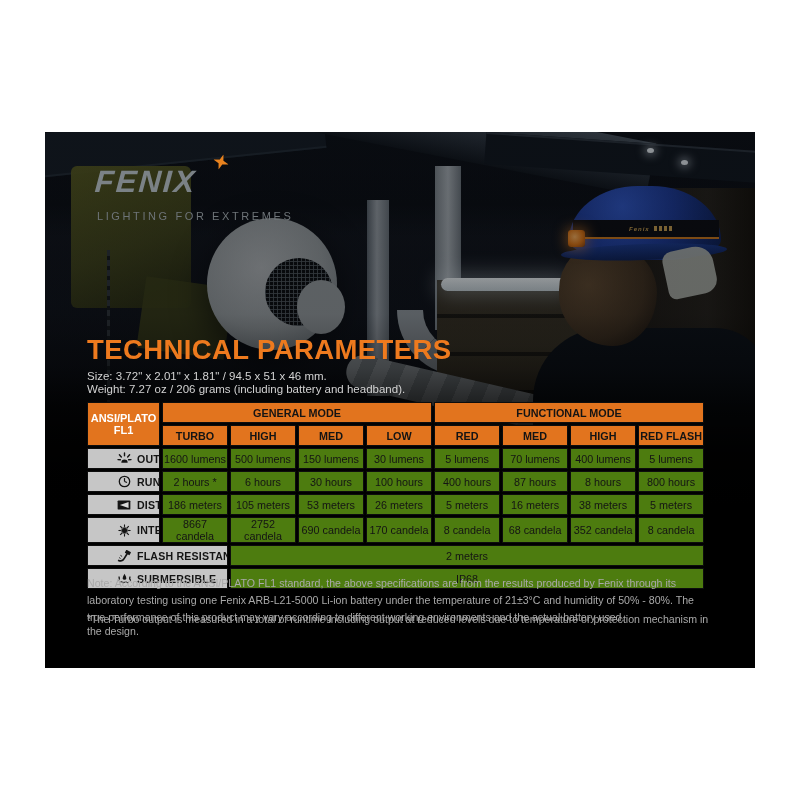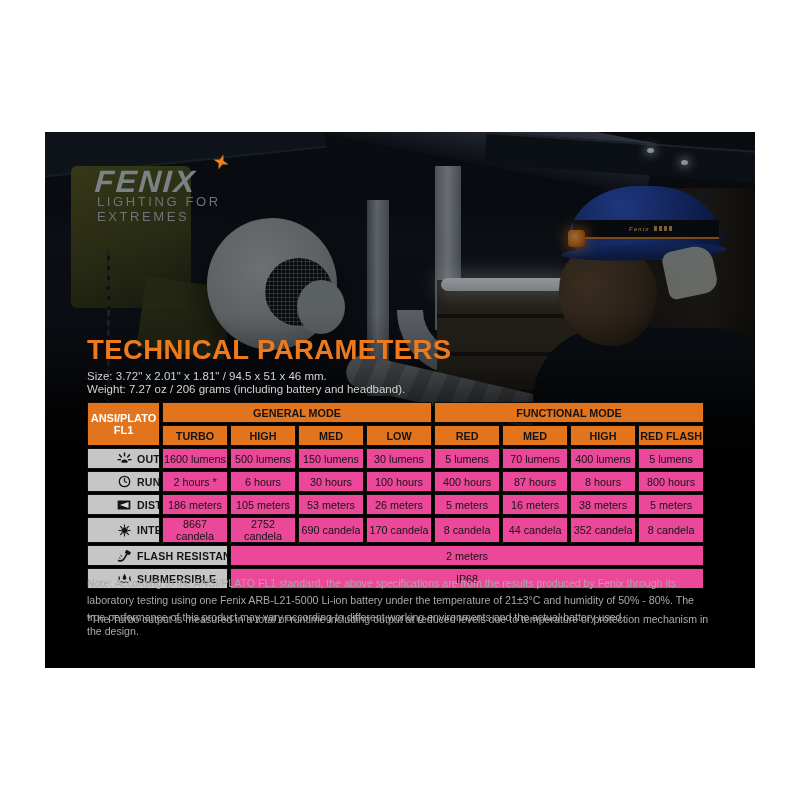--- a/index.html
+++ b/index.html
@@ -76,31 +76,31 @@
       rgba(3,4,6,.58) 44%,rgba(0,0,0,.80) 52%,
       rgba(0,0,0,.94) 60%,#000 70%);}
   .content{position:absolute;inset:0;}
   .content > *{position:absolute;}
 
   .logo{left:50px;top:30px;width:220px;height:60px;}
   .logo-star{position:absolute;left:118px;top:-8px;width:16px;height:16px;background:#e8821e;transform:rotate(18deg);
     clip-path:polygon(50% 0,62% 38%,100% 50%,62% 62%,50% 100%,38% 62%,0 50%,38% 38%);}
   .logo-text{position:absolute;left:0;top:2px;font-size:31px;font-weight:bold;font-style:italic;
     color:#7b8286;letter-spacing:2px;transform:skewX(-4deg);}
-  .logo-tag{position:absolute;left:2px;top:32px;font-size:13px;color:#6e7478;letter-spacing:2.6px;}
+  .logo-tag{position:absolute;left:2px;top:48px;font-size:11px;color:#6e7478;letter-spacing:2.6px;}
 
   .title{left:42px;top:202px;font-size:27.5px;font-weight:bold;color:#ee7a1e;letter-spacing:.4px;white-space:nowrap;}
   .dim-size{left:42px;top:238px;font-size:11.5px;color:#d2d2d2;white-space:nowrap;}
   .dim-weight{left:42px;top:251px;font-size:11.5px;color:#d2d2d2;white-space:nowrap;text-align:center;}
 
   table.spec{left:40px;top:268px;border-collapse:separate;border-spacing:2px;table-layout:fixed;width:621px;}
   table.spec th,table.spec td{height:19px;padding:0;border:1px solid #0d0d0d;overflow:hidden;}
   table.spec th{background:#e2741e;color:#141414;font-size:10.8px;font-weight:bold;text-align:center;}
   table.spec th.corner{color:#ffffff;font-size:11px;}
-  table.spec td.val{background:#ec4899;color:#141414;font-size:10.8px;text-align:center;}
+  table.spec td.val{background:#4d7c0f;color:#141414;font-size:10.8px;text-align:center;}
   table.spec td.lblcell{background:#c6c6c6;}
   .lblwrap{display:flex;align-items:center;gap:5px;padding-left:4px;margin-left:24px;}
   .lblwrap .ic{flex:none;width:16px;height:14px;display:flex;align-items:center;justify-content:center;}
   .lblwrap .lt{font-size:10.6px;font-weight:bold;color:#141414;letter-spacing:.2px;white-space:nowrap;}
 
   .note1{left:42px;top:443px;width:628px;font-size:10.6px;line-height:17px;color:#a9a9a9;margin:0;}
   .note2{left:42px;top:481px;width:628px;font-size:10.6px;line-height:12px;color:#a9a9a9;margin:0;}
 </style>
 </head>
 <body>
@@ -266,21 +266,21 @@
                   </svg>
                 </span>
                 <span class="lt">INTENSITY</span>
               </div>
             </td>
             <td class="val">8667 candela</td>
             <td class="val">2752 candela</td>
             <td class="val">690 candela</td>
             <td class="val">170 candela</td>
             <td class="val">8 candela</td>
-            <td class="val">44 candela</td>
+            <td class="val">68 candela</td>
             <td class="val">352 candela</td>
             <td class="val">8 candela</td>
           </tr>
           <tr>
             <td class="lblcell" colspan="2">
               <div class="lblwrap">
                 <span class="ic">
                   <svg viewBox="0 0 16 13" width="15" height="12">
                     <path d="M1 11 C4 12.6 6.2 12 7.6 9.4 L11 3.8" stroke="#141414" stroke-width="1.8" fill="none"></path>
                     <rect x="8.8" y="0.8" width="5.8" height="3.8" rx="0.6" fill="#141414" transform="rotate(28 11.7 2.7)"></rect>

